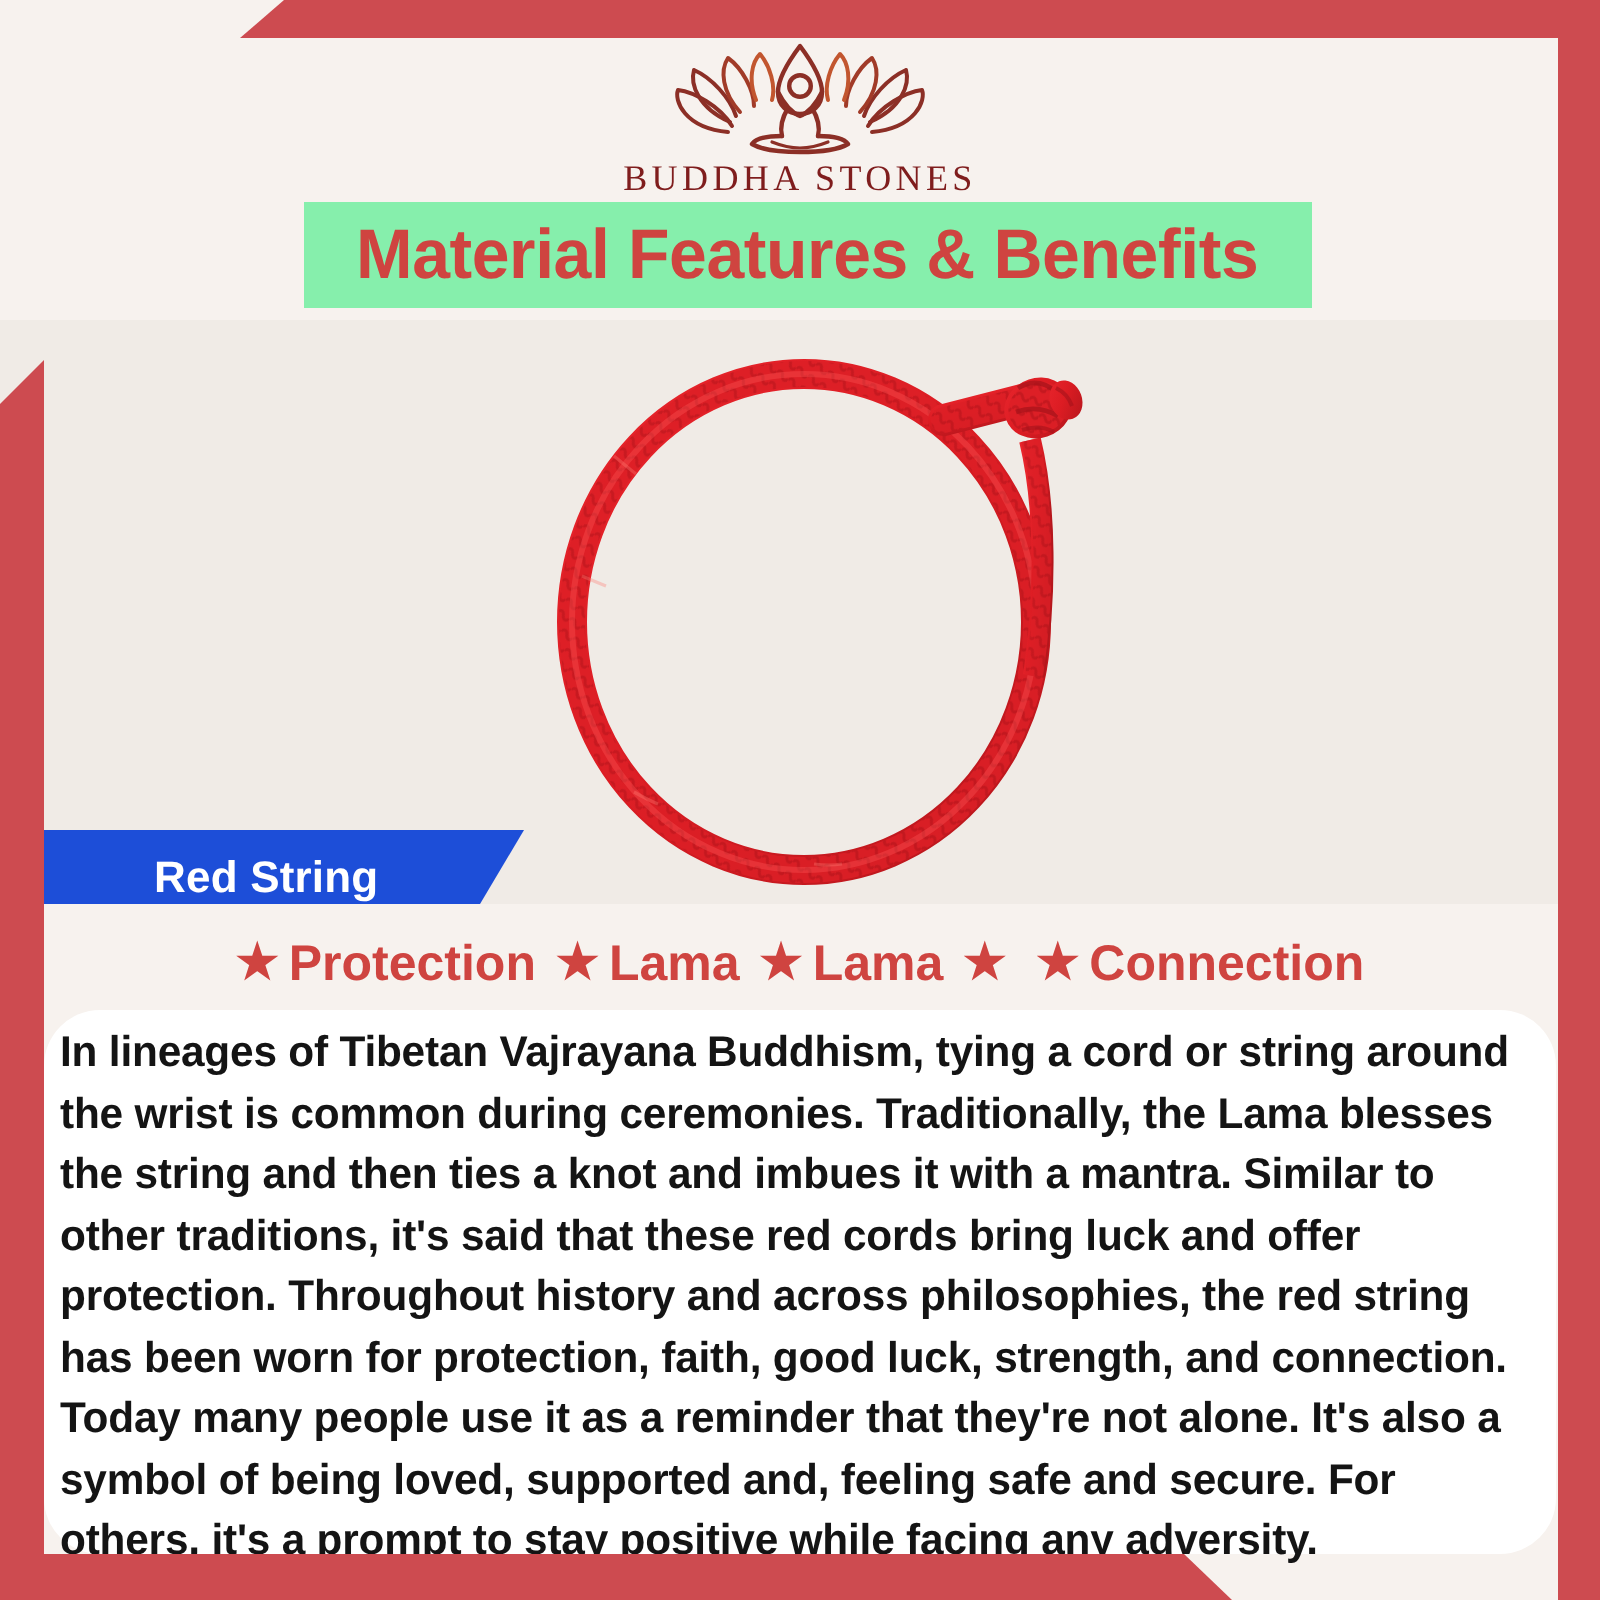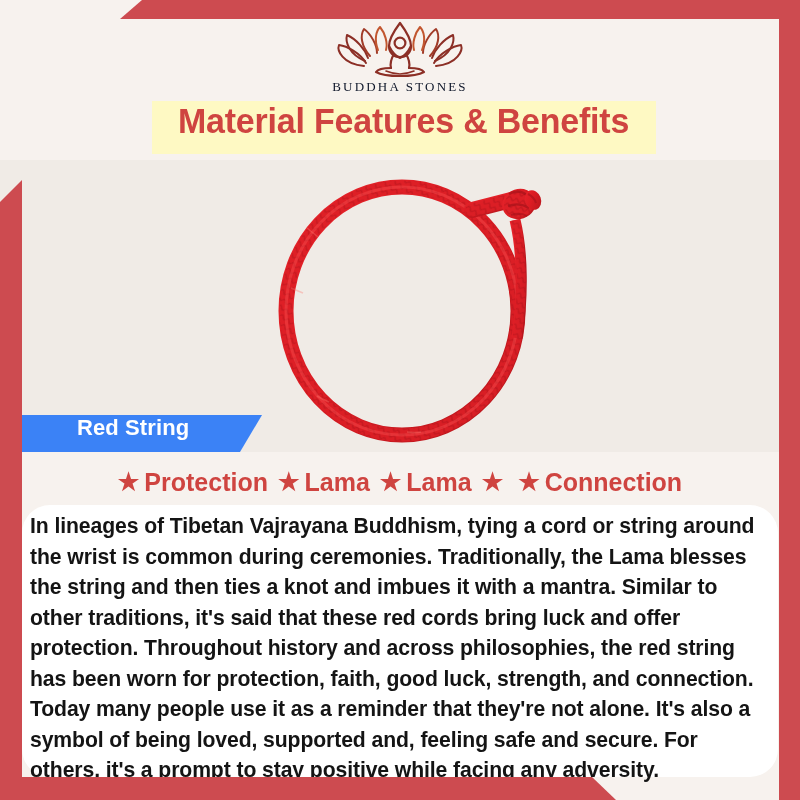--- a/index.html
+++ b/index.html
@@ -78,36 +78,37 @@
   }
   .logo-mark {
     margin-top: 1px;
     width: 132px;
     height: 58px;
     display: block;
   }
   .logo-wordmark {
     margin-top: 1px;
     font-family: "Liberation Serif", serif;
-    font-size: 13px;
+    font-size: 18px;
     letter-spacing: 2.2px;
-    color: #0f172a;
+    color: #7f1d1d;
     font-weight: 400;
     white-space: nowrap;
   }
 
   
   .title-banner {
     position: absolute;
     top: 101px;
     left: 152px;
     width: 504px;
     height: 53px;
-    background: #fef9c3;
+    background: #86efac;
     display: flex;
+    align-items: center;
     justify-content: center;
     z-index: 4;
   }
   .title-text {
     font-family: "Liberation Sans Narrow", "Liberation Sans", sans-serif;
     font-weight: bold;
     font-size: 35px;
     color: #cf4440;
     letter-spacing: -0.2px;
     white-space: nowrap;
@@ -133,24 +134,24 @@
     height: 280px;
   }
 
   
   .name-ribbon {
     position: absolute;
     left: 22px;
     top: 415px;
     width: 240px;
     height: 37px;
-    background: #3b82f6;
+    background: #1d4ed8;
     clip-path: polygon(0 0, 240px 0, 218px 37px, 0 37px);
     display: flex;
-    align-items: flex-start;
+    align-items: flex-end;
     z-index: 5;
   }
   .name-ribbon-text {
     font-family: "Liberation Sans Narrow", "Liberation Sans", sans-serif;
     font-weight: bold;
     font-size: 22px;
     color: #ffffff;
     padding-left: 55px;
     white-space: nowrap;
     letter-spacing: 0.1px;

